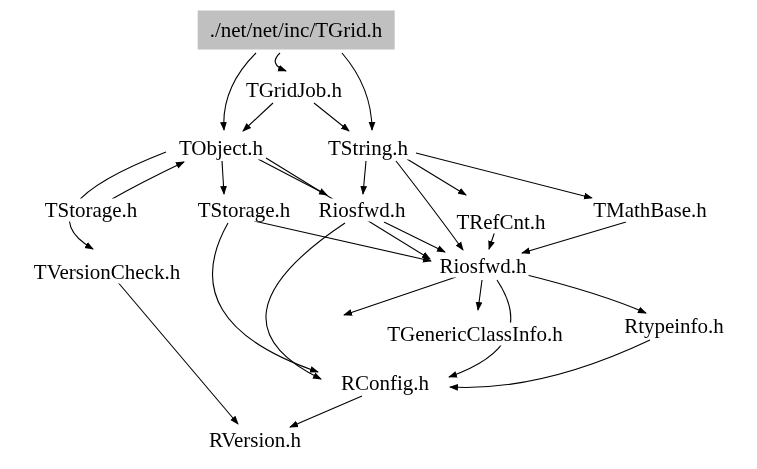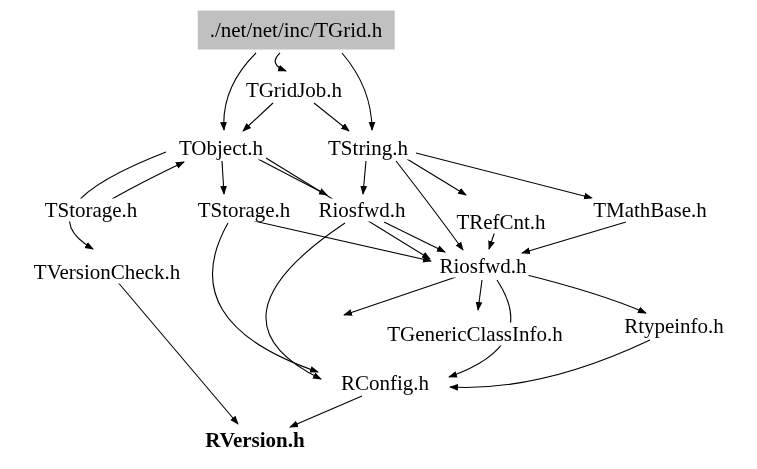--- a/index.html
+++ b/index.html
@@ -94,15 +94,15 @@
       <div class="node" style="left: 91px; top: 210px;">TStorage.h</div>
       <div class="node" style="left: 224px; top: 210px; margin-left: 20px;">TStorage.h</div>
       <div class="node" style="left: 362px; top: 210px;">Riosfwd.h</div>
       <div class="node" style="left: 501px; top: 222px;">TRefCnt.h</div>
       <div class="node" style="left: 650px; top: 210px;">TMathBase.h</div>
       <div class="node" style="left: 107px; top: 272px; text-align: right;">TVersionCheck.h</div>
       <div class="node" style="left: 483px; top: 266px;">Riosfwd.h</div>
       <div class="node" style="left: 475px; top: 314px; margin-top: 20px;">TGenericClassInfo.h</div>
       <div class="node" style="left: 674px; top: 326px;">Rtypeinfo.h</div>
       <div class="node" style="left: 385px; top: 383px;">RConfig.h</div>
-      <div class="node" style="left: 255px; top: 440px; font-weight: bold;">RVersion.h</div>
+      <div class="node" style="left: 255px; top: 440px;">RVersion.h</div>
     </div>
 </div>
 
 </body></html>

